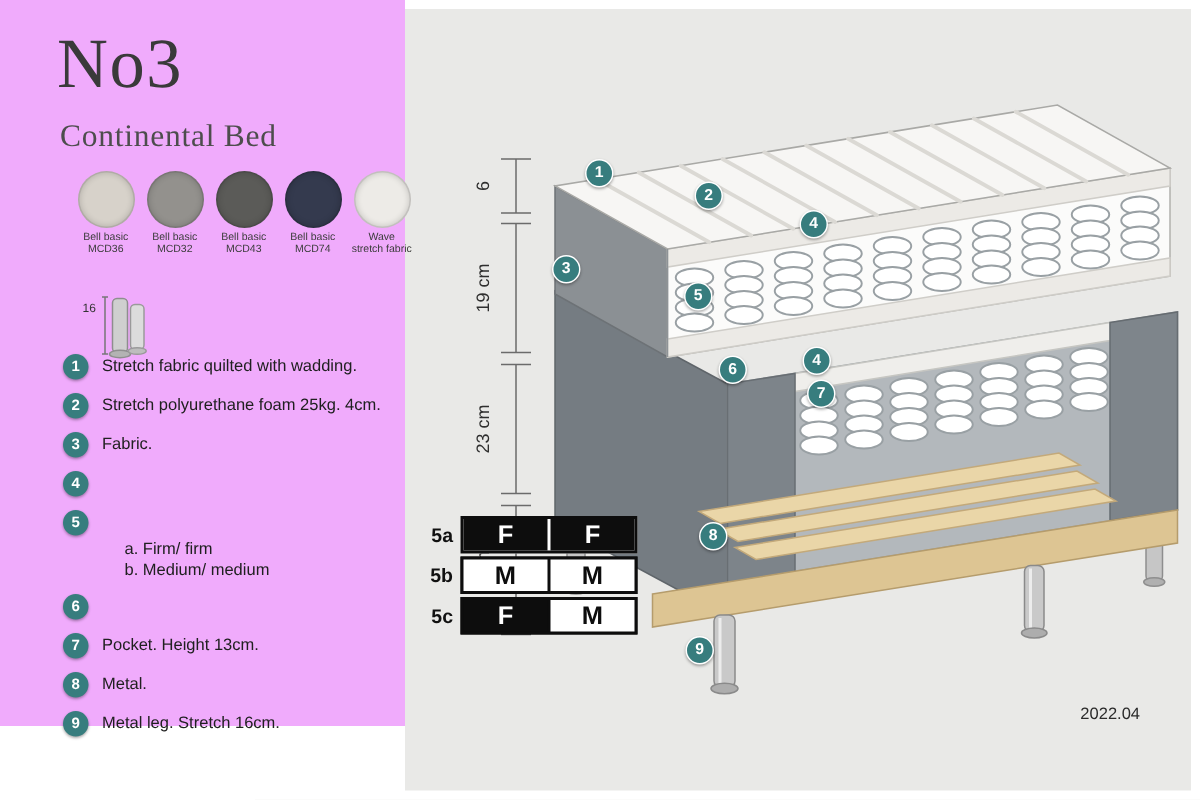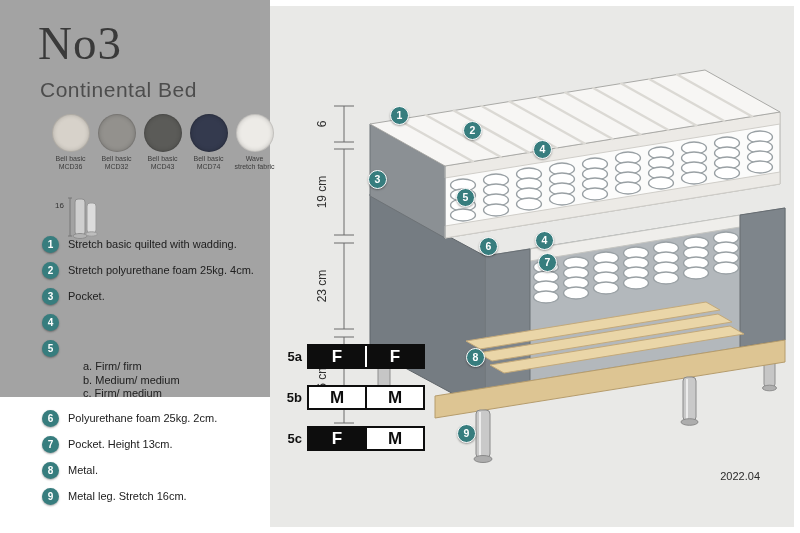--- a/index.html
+++ b/index.html
@@ -1,24 +1,24 @@
 <!DOCTYPE html>
 <html><head>
 <meta charset="utf-8">
 <style>
   * { margin:0; padding:0; box-sizing:border-box; }
   html,body { width:800px; height:533px; background:#ffffff; overflow:hidden;
               font-family:"Liberation Sans", sans-serif; }
   .page { position:relative; width:800px; height:533px; background:#fff; }
 
   
-  .info { position:absolute; left:0; top:0; width:270px; height:397px; background:#a3a3a3; z-index:2; }
+  .info { position:absolute; left:0; top:0; width:270px; height:484px; background:#f0abfc; z-index:2; }
   .title { position:absolute; left:38px; top:16px; font-family:"Liberation Serif", serif;
            font-size:47px; font-weight:400; color:#3a3a3a; letter-spacing:1px; }
-  .subtitle { position:absolute; left:40px; top:78px; font-family:Liberation Sans, sans-serif;
+  .subtitle { position:absolute; left:40px; top:78px; font-family:Liberation Serif, serif;
               font-size:21px; color:#4d4d4d; letter-spacing:.5px; }
 
   .swatches { position:absolute; left:50px; top:114px; display:flex; gap:5px; }
   .swatch { width:41px; display:flex; flex-direction:column; align-items:center; }
   .dot { width:38px; height:38px; border-radius:50%; border:1px solid rgba(0,0,0,.18);
          box-shadow:inset 0 0 4px rgba(0,0,0,.18); }
   .sw1{background:#d7d2ca} .sw2{background:#93918d} .sw3{background:#5b5b58}
   .sw4{background:#343a4e} .sw5{background:#edebe7}
   .swlabel { margin-top:3px; font-size:7px; line-height:1.2; color:#3c3c3c; text-align:center; }
   .swlabel span { display:block; }
@@ -36,21 +36,21 @@
 
   
   .canvas { position:absolute; left:270px; top:6px; width:524px; height:521px;
             background:#e9e9e7; z-index:1; }
   .canvas svg.scene { position:absolute; left:0; top:0; }
 
   .callout { position:absolute; width:19px; height:19px; line-height:17px; font-size:10.5px;
              border:1px solid #ffffff; }
 
   .firm-table { position:absolute; left:10px; top:338px; }
-  .firm-row { display:flex; align-items:center; margin-bottom:16px; }
+  .firm-row { display:flex; align-items:center; margin-bottom:2px; }
   .firm-label { width:22px; font-size:13px; font-weight:bold; color:#111; text-align:right;
                 margin-right:5px; }
   .firm-box { display:grid; grid-template-columns:1fr 1fr; gap:2px; width:118px; height:25px;
               border:2px solid #0d0d0d; }
   .firm-box.div-light { background:#ffffff; }
   .firm-box.div-dark  { background:#0d0d0d; }
   .cell { display:flex; align-items:center; justify-content:center;
           font-size:17px; font-weight:bold; }
   .cell.dark  { background:#0d0d0d; color:#ffffff; }
   .cell.light { background:#ffffff; color:#0d0d0d; }
@@ -111,44 +111,42 @@
         <rect x="21" y="7" width="10" height="36" rx="3" fill="#cfcfcf" stroke="#8e8e8e"></rect>
         <ellipse cx="26" cy="44" rx="7" ry="2.5" fill="#b3b3b3" stroke="#8e8e8e"></ellipse>
         <rect x="33" y="11" width="9" height="30" rx="3" fill="#dcdcdc" stroke="#9a9a9a"></rect>
         <ellipse cx="37.5" cy="42" rx="6" ry="2.2" fill="#bdbdbd" stroke="#9a9a9a"></ellipse>
       </svg>
     </div>
 
     <ol class="legend">
       <li>
         <span class="badge">1</span>
-        <span class="ltext">Stretch basic quilted with wadding.</span>
+        <span class="ltext">Stretch fabric quilted with wadding.</span>
         </li>
       <li>
         <span class="badge">2</span>
         <span class="ltext">Stretch polyurethane foam 25kg. 4cm.</span>
         </li>
       <li>
         <span class="badge">3</span>
-        <span class="ltext">Pocket.</span>
+        <span class="ltext">Fabric.</span>
         </li>
       <li>
         <span class="badge">4</span>
         </li>
       <li>
         <span class="badge">5</span>
         </li>
       <div class="opts">
         <div>a. Firm/ firm</div>
         <div>b. Medium/ medium</div>
-        <div>c. Firm/ medium</div>
       </div>
       <li>
         <span class="badge">6</span>
-        <span class="ltext">Polyurethane foam 25kg. 2cm.</span>
         </li>
       <li>
         <span class="badge">7</span>
         <span class="ltext">Pocket. Height 13cm.</span>
         </li>
       <li>
         <span class="badge">8</span>
         <span class="ltext">Metal.</span>
         </li>
       <li>

